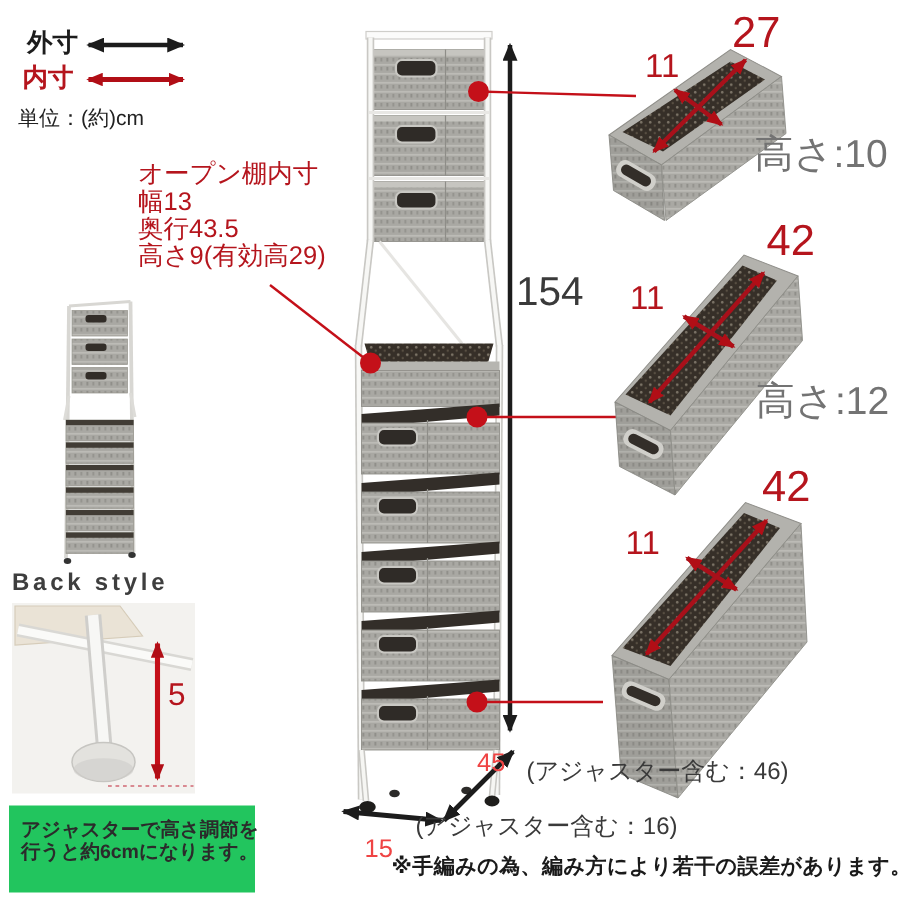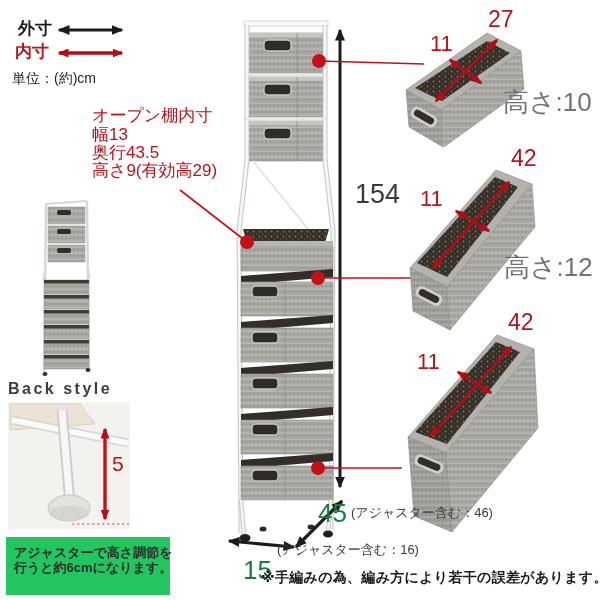--- a/index.html
+++ b/index.html
@@ -4,23 +4,23 @@
 <style>
   html,body{margin:0;padding:0;background:#fff;}
   .canvas{position:relative;width:600px;height:600px;background:#ffffff;overflow:hidden;
           font-family:"Liberation Sans","DejaVu Sans",sans-serif;}
   .canvas svg{position:absolute;left:0;top:0;}
   .txt{position:absolute;white-space:nowrap;line-height:1.15;}
   .red{color:#b5151d;}
   .blk{color:#1c1c1c;}
   .legend-label{font-size:17px;font-weight:bold;}
   .spec-line{font-size:17px;color:#b5151d;}
-  .dim-num{font-size:26px;color:#15803d;}
-  .dim-note{font-size:13px;color:#3a3a3a;}
-  .basket-num{font-size:23px;color:#b5151d;}
+  .dim-num{font-size:17px;color:#ef4444;}
+  .dim-note{font-size:16px;color:#3a3a3a;}
+  .basket-num{font-size:29px;color:#b5151d;}
   .basket-h{font-size:26px;color:#737373;}
   .backstyle-title{font-size:16px;color:#3e3e3e;letter-spacing:2.5px;font-weight:bold;}
   .note-box{position:absolute;left:6px;top:537px;width:164px;height:58px;background:#22c55e;}
   .note-box .txt{position:static;display:block;margin:0;padding:0 0 0 8px;
                  font-size:13px;font-weight:bold;color:#2b2b2b;}
   .note-box .pad{padding-top:9px;}
   .footnote{font-size:14px;font-weight:bold;color:#1a1a1a;letter-spacing:.3px;}
 </style>
 </head>
 <body>
@@ -251,21 +251,21 @@
 <div class="txt spec-line" style="left:92px;top:161px;">高さ9(有効高29)</div>
 
 <div class="txt backstyle-title" style="left:8px;top:380px;">Back style</div>
 <div class="txt red" style="left:112px;top:452px;font-size:21px;">5</div>
 
 <div class="note-box">
   <div class="txt pad">アジャスターで高さ調節を</div>
   <div class="txt">行うと約6cmになります。</div>
 </div>
 
-<div class="txt" style="left:355px;top:179px;font-size:27px;color:#3a3a3a;">154</div>
+<div class="txt" style="left:344px;top:179px;font-size:27px;color:#3a3a3a;">154</div>
 <div class="txt dim-num" style="left:318px;top:499px;">45</div>
 <div class="txt dim-note" style="left:351px;top:506px;">(アジャスター含む：46)</div>
 <div class="txt dim-num" style="left:243px;top:556px;">15</div>
 <div class="txt dim-note" style="left:277px;top:543px;">(アジャスター含む：16)</div>
 
 <div class="txt basket-num" style="left:488px;top:6px;">27</div>
 <div class="txt basket-num" style="left:430px;top:31px;font-size:22px;">11</div>
 <div class="txt basket-h" style="left:503px;top:88px;">高さ:10</div>
 
 <div class="txt basket-num" style="left:511px;top:145px;">42</div>

